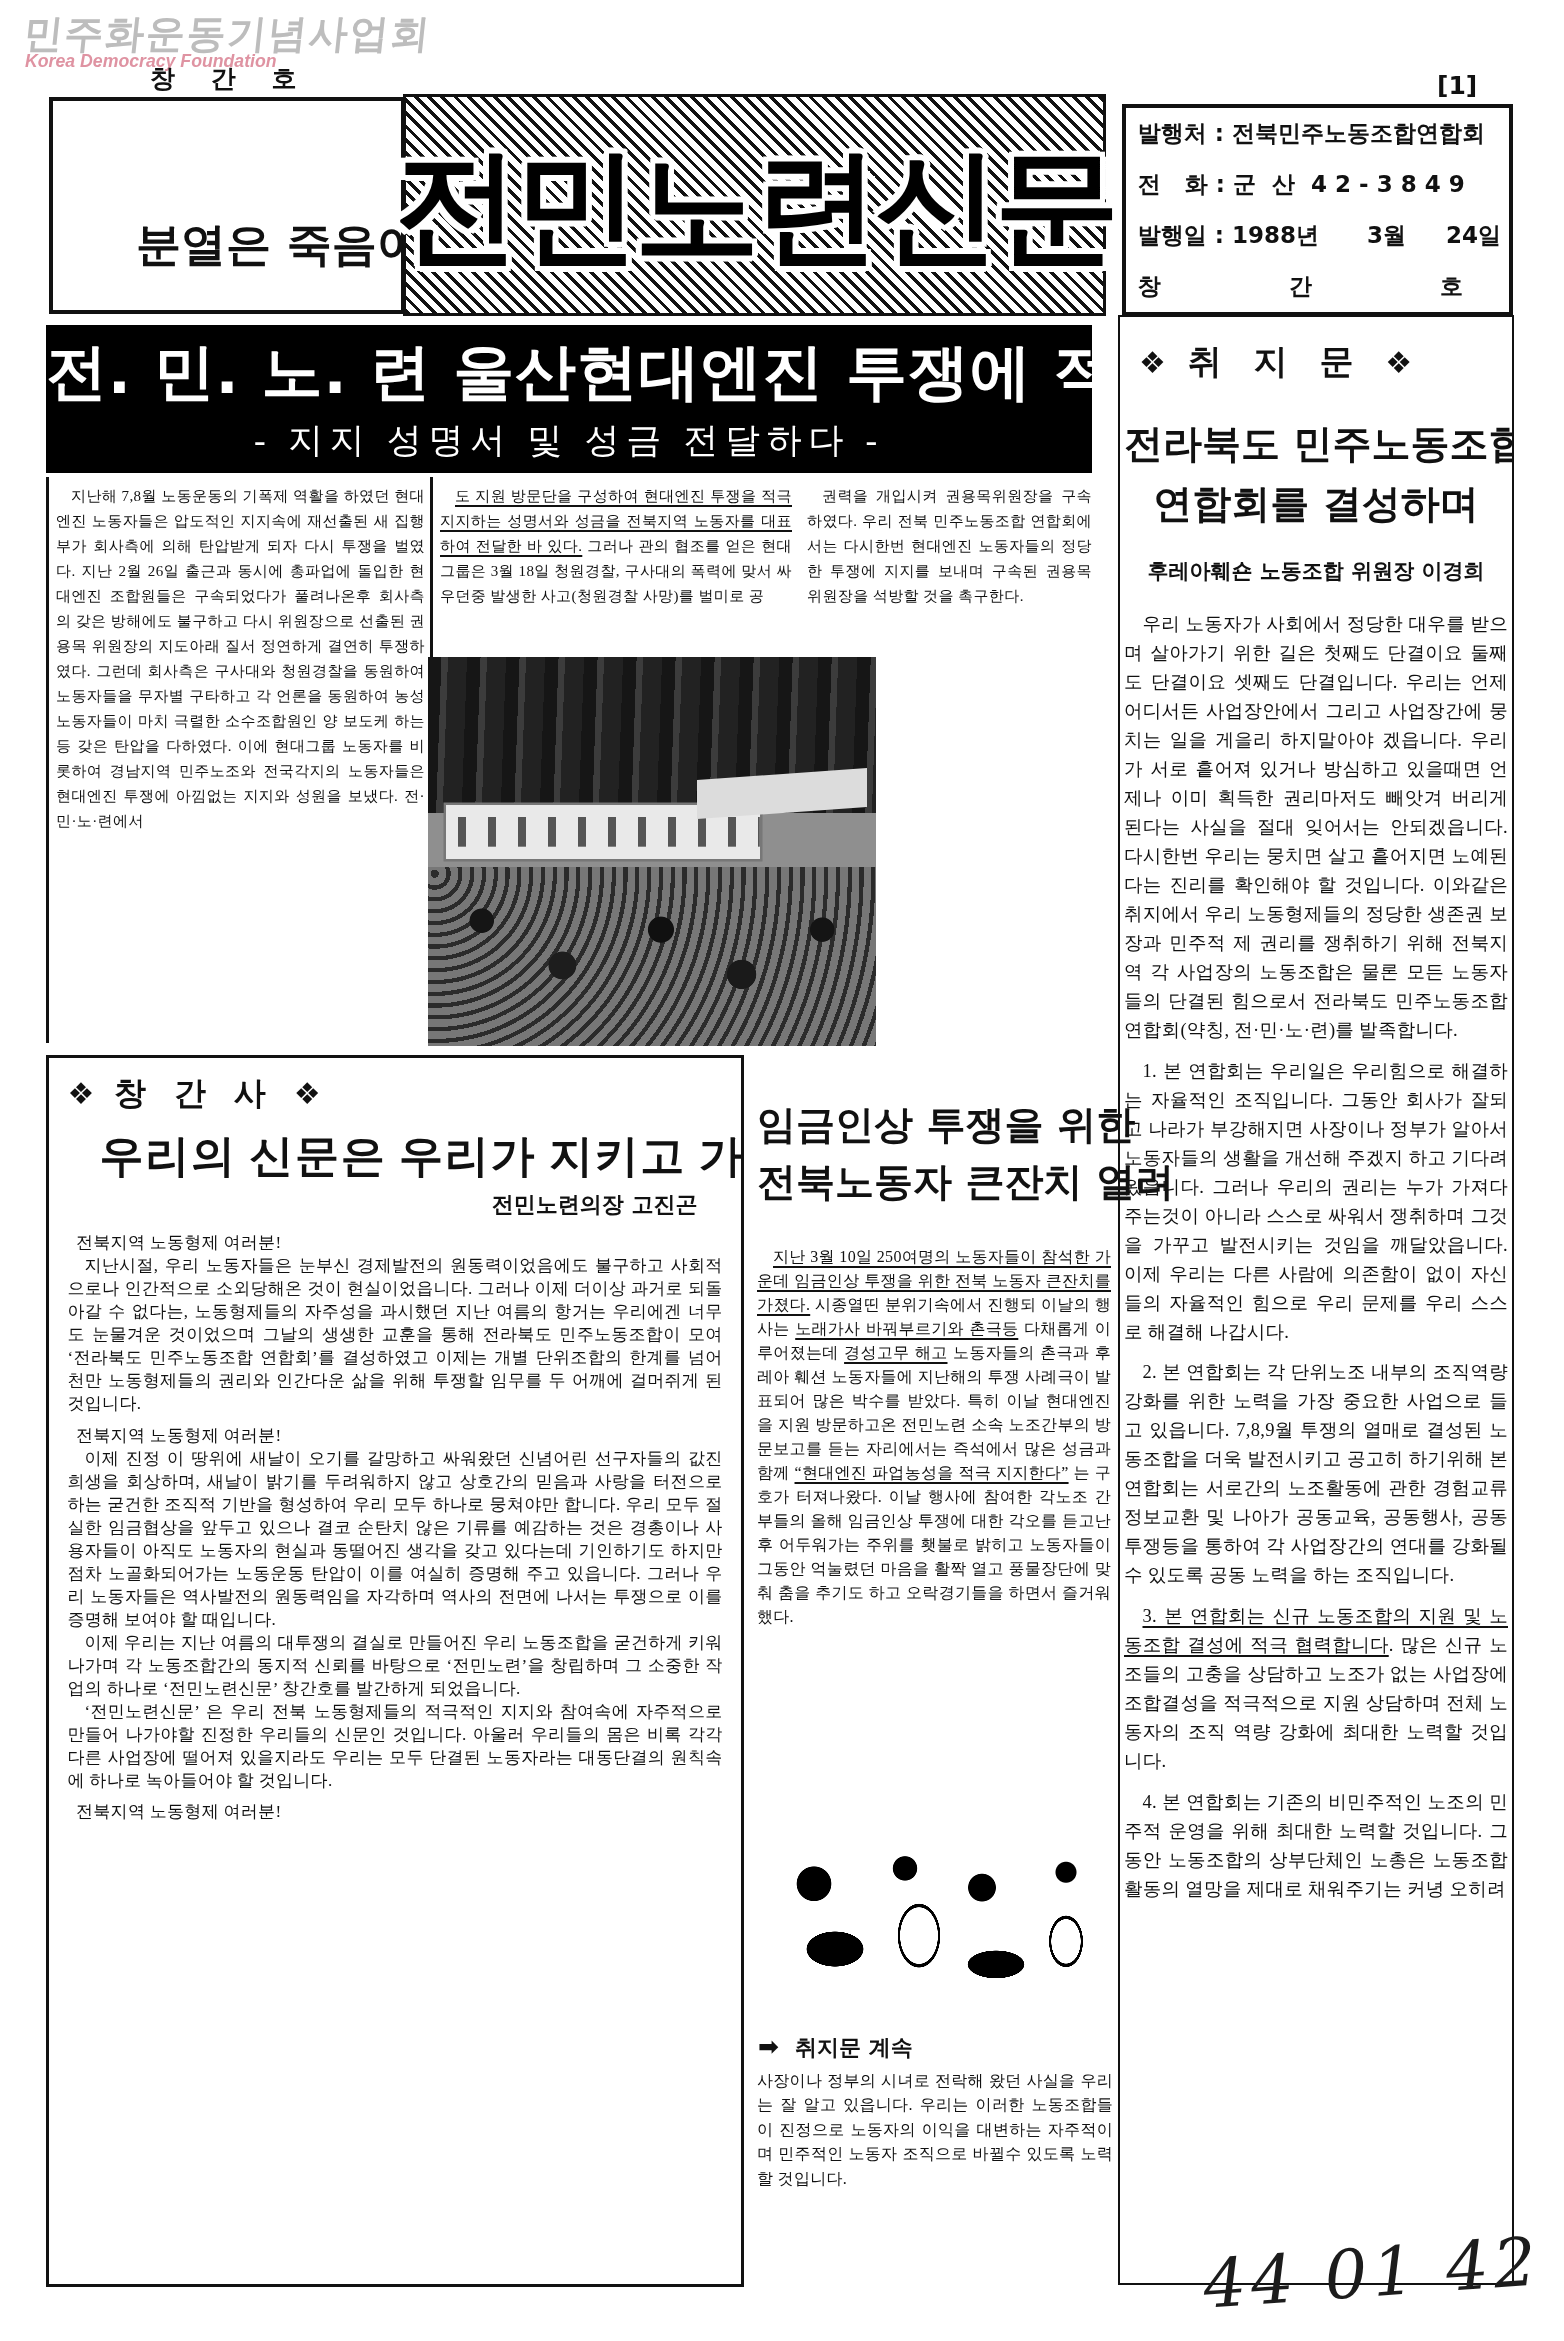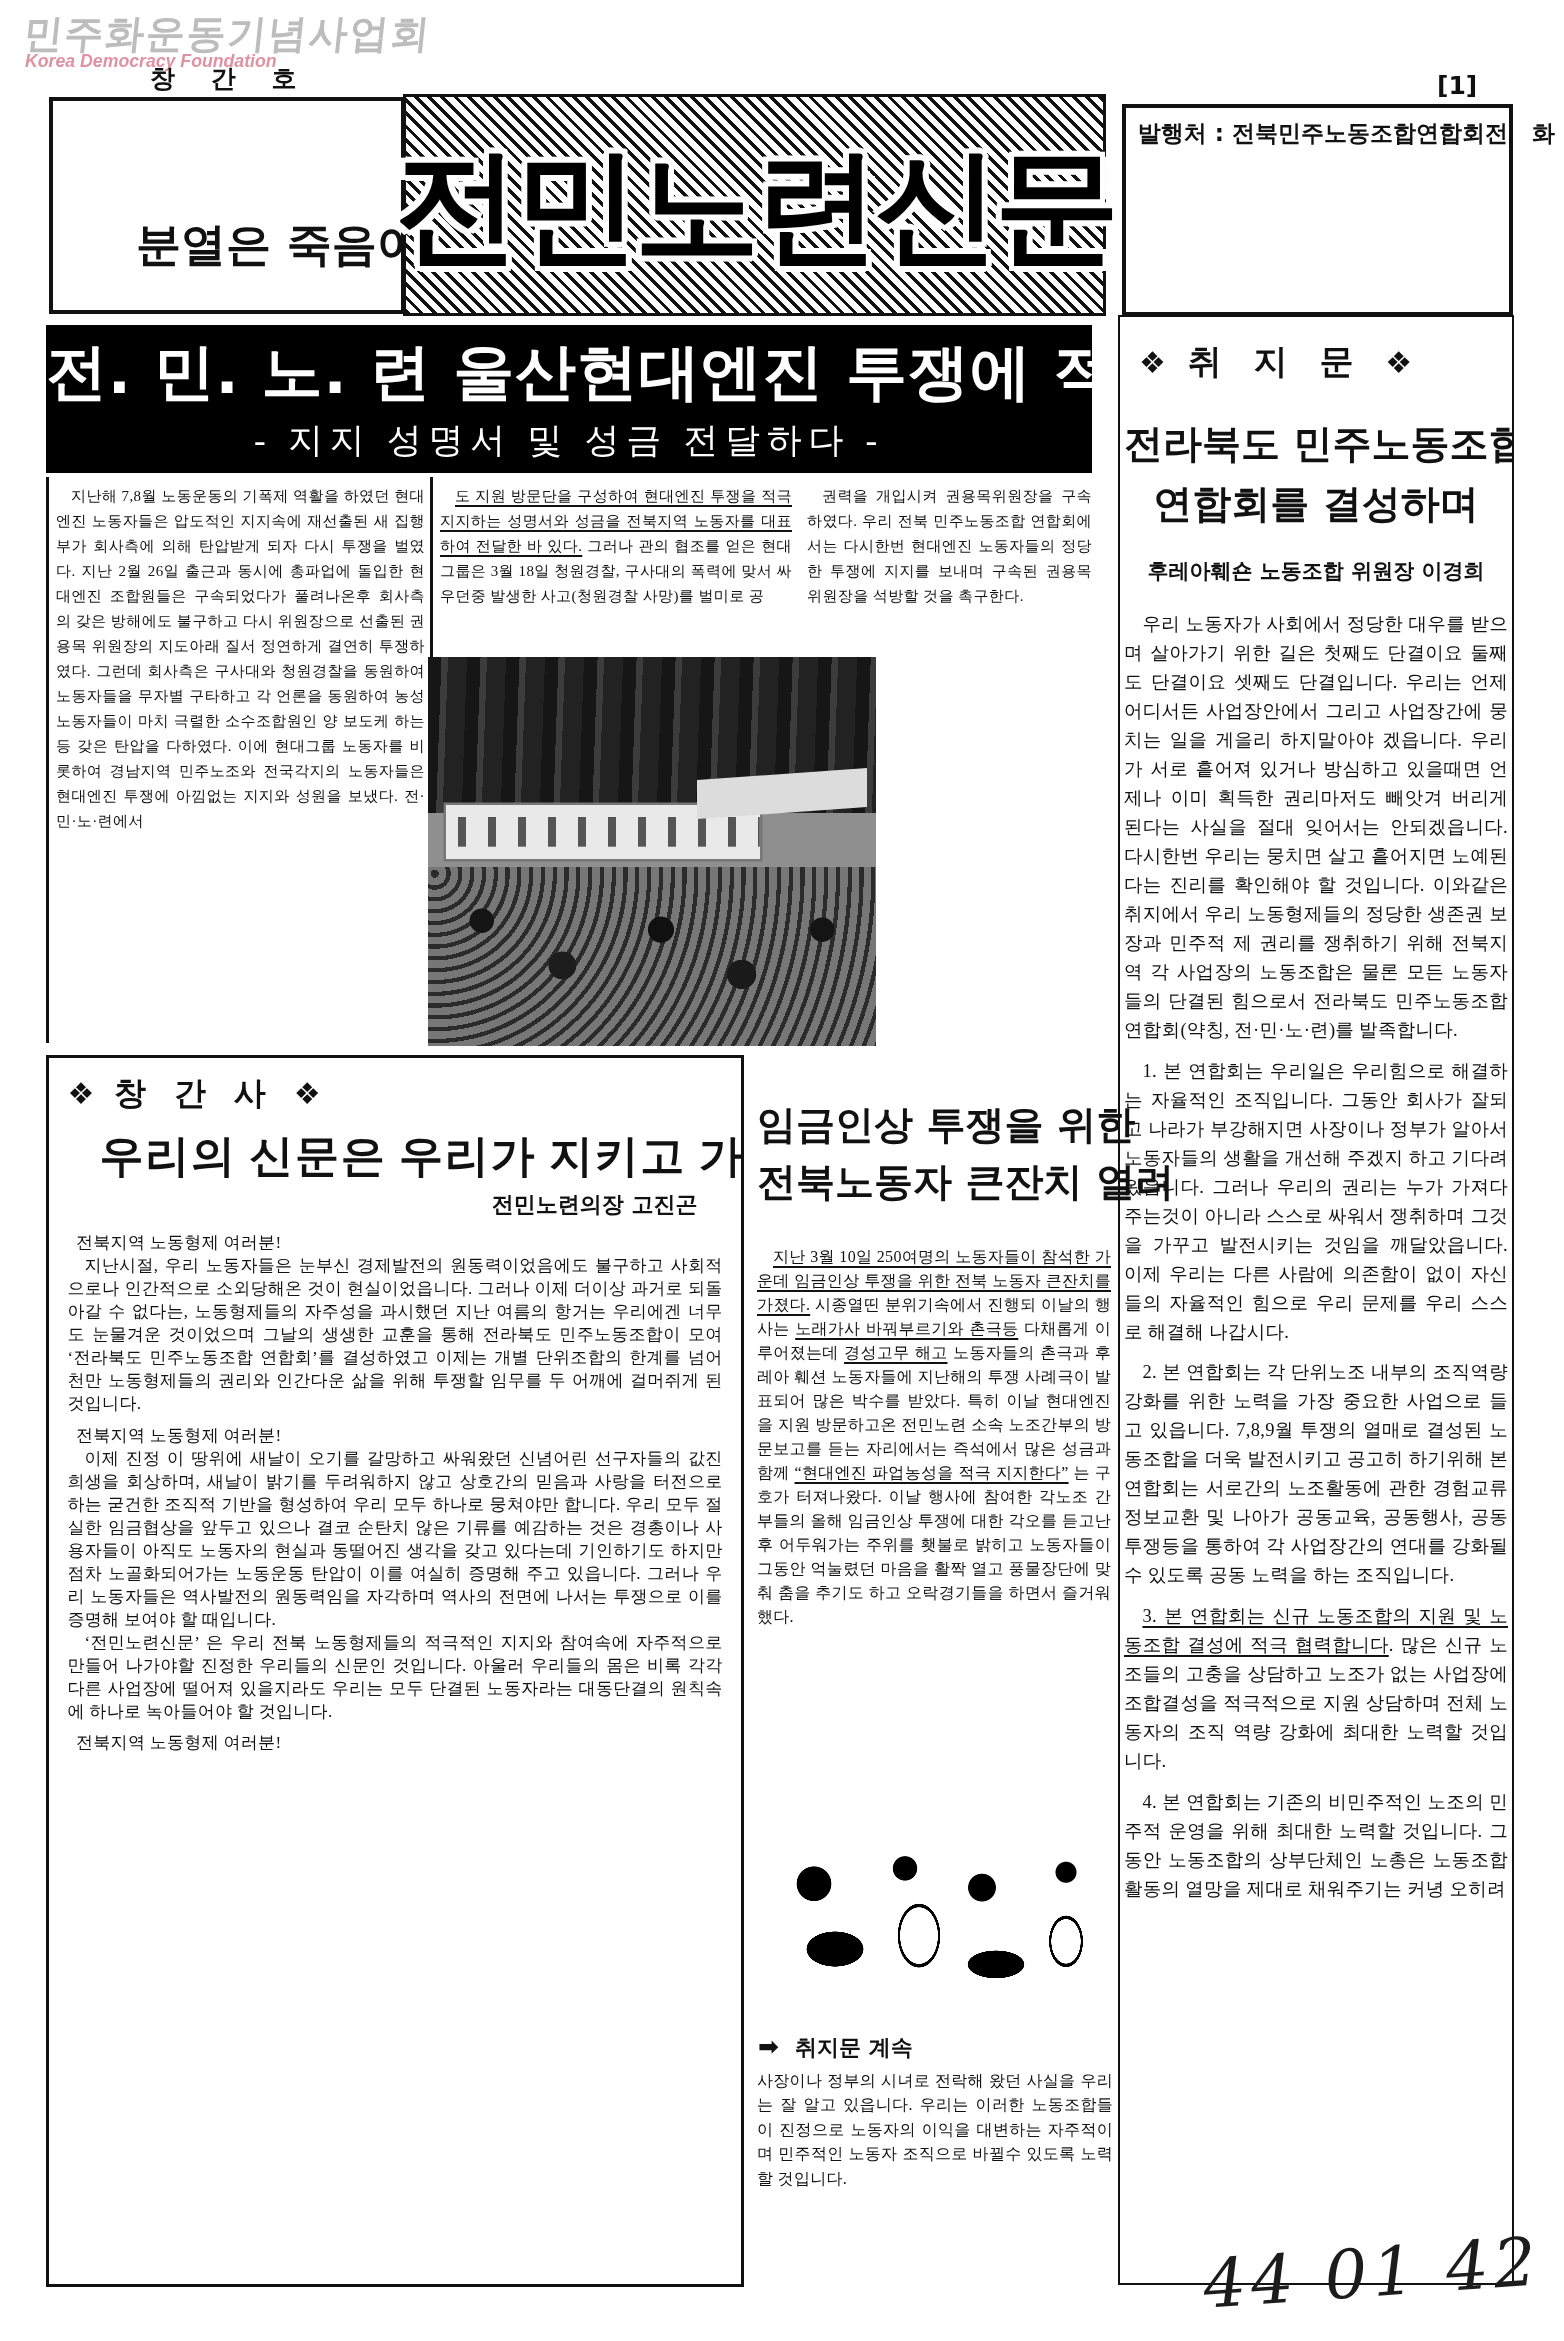--- a/index.html
+++ b/index.html
@@ -21,21 +21,21 @@
   .slogan2{position:absolute;left:83px;top:114px;font-size:45px;font-weight:900;
            font-family:"DejaVu Sans",sans-serif;white-space:nowrap;}
   .masthead{left:403px;top:94px;width:703px;height:222px;box-sizing:border-box;border:3.4px solid #111;
             background:repeating-linear-gradient(45deg,#111 0 3.4px,#fff 3.4px 9.3px);
             display:flex;align-items:center;justify-content:center;}
   .masthead-title{font-size:125px;font-weight:900;line-height:1;letter-spacing:-5px;color:#000;
             font-family:"DejaVu Sans",sans-serif;white-space:nowrap;
             text-shadow:-5px -5px 0 #fff,5px -5px 0 #fff,-5px 5px 0 #fff,5px 5px 0 #fff,
                         0 -5.9px 0 #fff,0 5.9px 0 #fff,-5.9px 0 0 #fff,5.9px 0 0 #fff;}
   .info-box{left:1122px;top:104px;width:391px;height:212px;border:4.2px solid #111;box-sizing:border-box;
-            padding:10px 11.8px;display:flex;flex-direction:row;justify-content:space-between;}
+            padding:10px 11.8px;display:flex;flex-direction:column;justify-content:space-between;}
   .info-row{font-size:23px;font-weight:bold;white-space:pre;font-family:"DejaVu Sans",sans-serif;}
   
   .headline-box{left:46px;top:325px;width:1046px;height:148px;background:#000;color:#fff;
             box-sizing:border-box;text-align:center;}
   .headline{font-size:61px;font-weight:900;letter-spacing:0.8px;margin-top:6.7px;
             font-family:"DejaVu Sans",sans-serif;white-space:nowrap;}
   .subheadline{font-size:35px;letter-spacing:6.7px;margin-top:3.4px;font-family:"Liberation Serif",serif;}
   
   .btxt{font-size:15px;line-height:25px;letter-spacing:0.4px;text-align:justify;text-justify:inter-character;}
   .btxt p{margin:0;text-indent:1em;}
@@ -161,20 +161,21 @@
       <span>창 간 사</span>
       <span class="orn">❖</span>
     </div>
     <div class="ed-title">우리의 신문은 우리가 지키고 가꿔가야</div>
     <div class="ed-byline">전민노련의장 고진곤</div>
     <div class="ed-body">
       <p class="salut">전북지역 노동형제 여러분!</p>
       <p>지난시절, 우리 노동자들은 눈부신 경제발전의 원동력이었음에도 불구하고 사회적으로나 인간적으로 소외당해온 것이 현실이었읍니다. 그러나 이제 더이상 과거로 되돌아갈 수 없다는, 노동형제들의 자주성을 과시했던 지난 여름의 항거는 우리에겐 너무도 눈물겨운 것이었으며 그날의 생생한 교훈을 통해 전라북도 민주노동조합이 모여 ‘전라북도 민주노동조합 연합회’를 결성하였고 이제는 개별 단위조합의 한계를 넘어 천만 노동형제들의 권리와 인간다운 삶을 위해 투쟁할 임무를 두 어깨에 걸머쥐게 된 것입니다.</p>
       <p class="salut">전북지역 노동형제 여러분!</p>
       <p>이제 진정 이 땅위에 새날이 오기를 갈망하고 싸워왔던 신념어린 선구자들의 값진 희생을 회상하며, 새날이 밝기를 두려워하지 않고 상호간의 믿음과 사랑을 터전으로 하는 굳건한 조직적 기반을 형성하여 우리 모두 하나로 뭉쳐야만 합니다. 우리 모두 절실한 임금협상을 앞두고 있으나 결코 순탄치 않은 기류를 예감하는 것은 경총이나 사용자들이 아직도 노동자의 현실과 동떨어진 생각을 갖고 있다는데 기인하기도 하지만 점차 노골화되어가는 노동운동 탄압이 이를 여실히 증명해 주고 있읍니다. 그러나 우리 노동자들은 역사발전의 원동력임을 자각하며 역사의 전면에 나서는 투쟁으로 이를 증명해 보여야 할 때입니다.</p>
+      <p>이제 우리는 지난 여름의 대투쟁의 결실로 만들어진 우리 노동조합을 굳건하게 키워나가며 각 노동조합간의 동지적 신뢰를 바탕으로 ‘전민노련’을 창립하며 그 소중한 작업의 하나로 ‘전민노련신문’ 창간호를 발간하게 되었읍니다.</p>
       <p>‘전민노련신문’ 은 우리 전북 노동형제들의 적극적인 지지와 참여속에 자주적으로 만들어 나가야할 진정한 우리들의 신문인 것입니다. 아울러 우리들의 몸은 비록 각각 다른 사업장에 떨어져 있을지라도 우리는 모두 단결된 노동자라는 대동단결의 원칙속에 하나로 녹아들어야 할 것입니다.</p>
       <p class="salut">전북지역 노동형제 여러분!</p>
     </div>
   </div>
 
   <div class="abs fest">
     <div class="fest-h">임금인상 투쟁을 위한</div>
     <div class="fest-h">전북노동자 큰잔치 열려</div>
   </div>
   <div class="fest-body">

